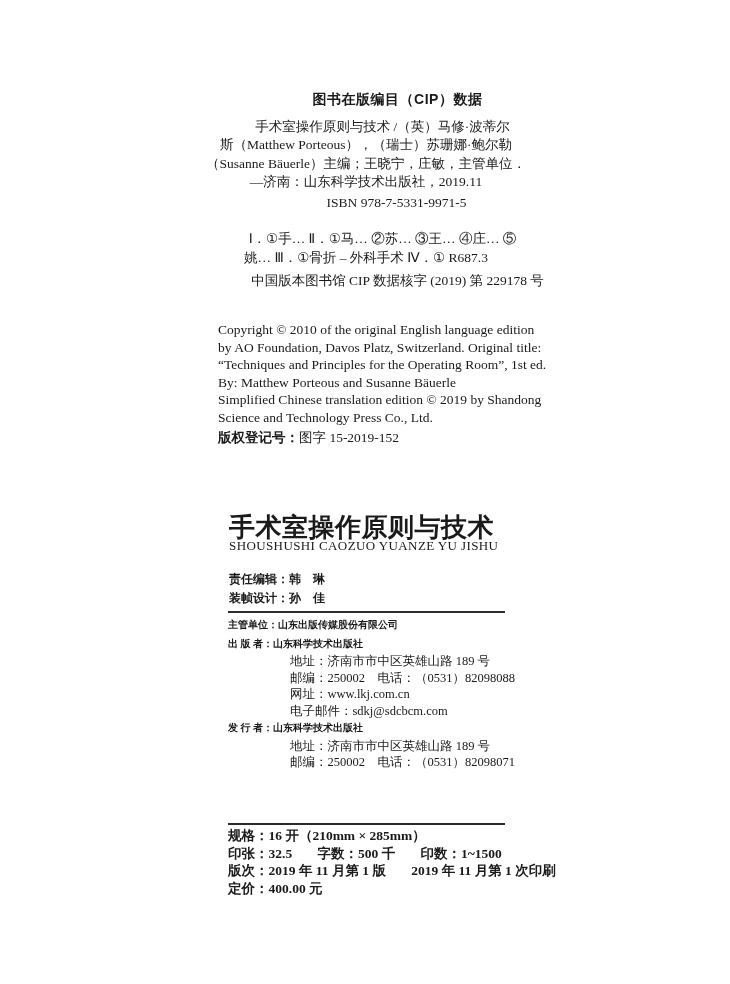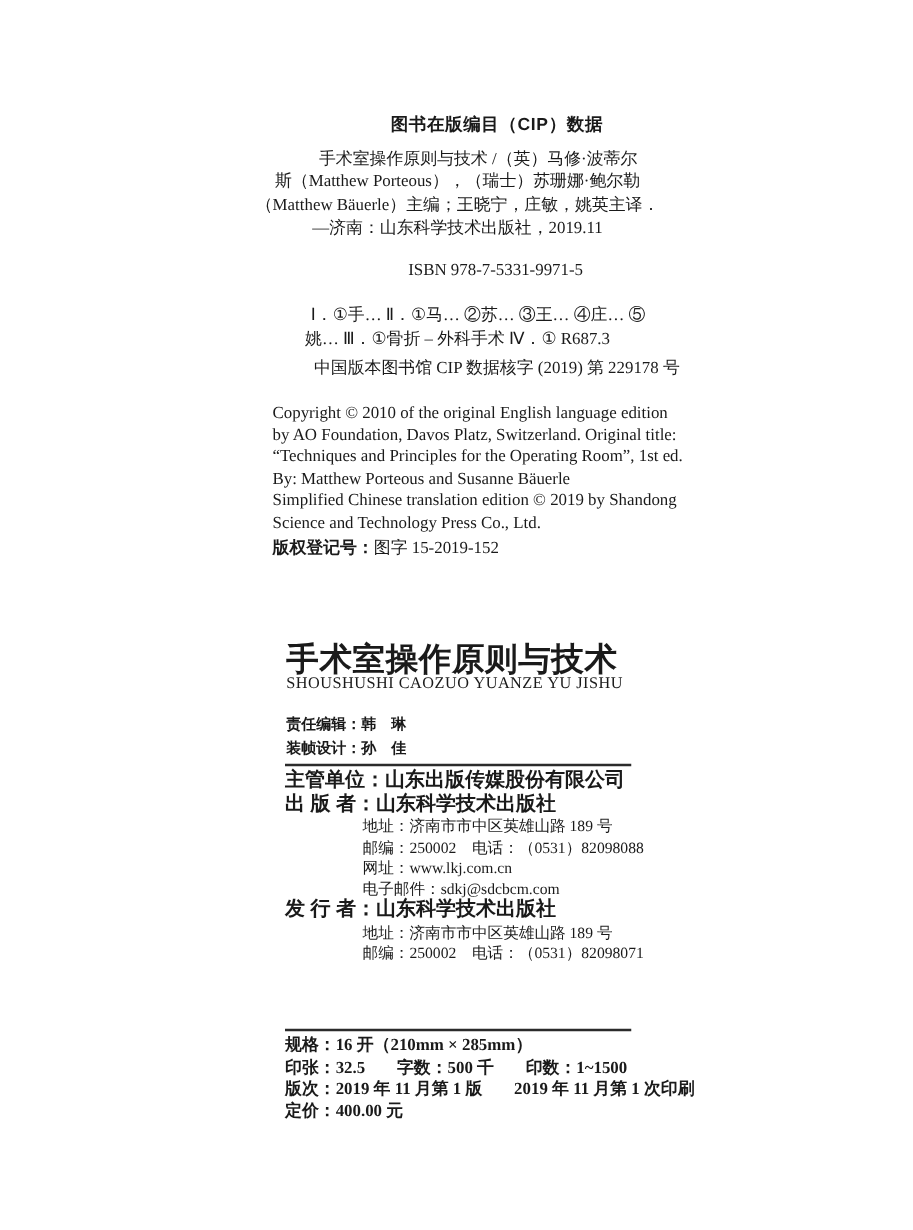--- a/index.html
+++ b/index.html
@@ -11,21 +11,21 @@
     font-family:"Liberation Serif", serif;
     overflow:hidden;
   }
   .serif{font-family:"Liberation Serif", serif;}
 
   
   .cip{position:absolute;left:184px;top:90px;width:364px;font-size:13.5px;line-height:18.5px;text-align:center;}
   .cip-heading{font-family:"Liberation Sans", sans-serif;font-weight:bold;font-size:14px;padding-left:63px;margin-bottom:9px;letter-spacing:.5px;}
   .cip-line{white-space:nowrap;}
   .pl2{padding-left:33px;}
-  .pl-isbn{padding-left:61px;margin-top:15px;}
+  .pl-isbn{padding-left:61px;margin-top:2px;}
   .cip-class{margin-top:18px;}
   .cip-record-number{margin-top:5px;padding-left:63px;}
 
   
   .copyright{position:absolute;left:218px;top:321px;width:310px;font-size:13.5px;line-height:17.5px;}
   .copyright div{white-space:nowrap;}
 
   
   .registration{position:absolute;left:218px;top:429px;font-size:13.5px;}
   .reg-label{font-family:"Liberation Sans", sans-serif;font-weight:bold;}
@@ -39,39 +39,39 @@
   .staff-label{font-family:"Liberation Sans", sans-serif;font-weight:bold;}
   .staff-value{font-family:"Liberation Sans", sans-serif;font-weight:bold;}
 
   
   .rule{position:absolute;left:228px;width:277px;height:1.5px;background:#2b2b2b;}
   .rule-1{top:611px;}
   .rule-2{top:823px;}
 
   
   .publishing{position:absolute;left:228px;top:616px;width:300px;}
-  .pub-main{font-family:Liberation Sans, sans-serif;font-weight:bold;font-size:16px;line-height:18.5px;white-space:nowrap;}
+  .pub-main{font-family:Liberation Serif, serif;font-weight:bold;font-size:10px;line-height:18.5px;white-space:nowrap;}
   .pub-sub{font-size:12.5px;line-height:16.5px;padding-left:62px;white-space:nowrap;}
 
   
   .specs{position:absolute;left:228px;top:827px;font-size:13.5px;line-height:17.5px;}
   .spec-row{white-space:nowrap;}
   .spec-seg{margin-right:22px;}
   .spec-seg:last-child{margin-right:0;}
   .spec-label{font-family:"Liberation Sans", sans-serif;font-weight:bold;}
   .spec-value{font-family:"Liberation Serif", serif;font-weight:bold;}
 </style>
 </head>
 <body>
 
 <section class="cip">
   <div class="cip-heading">图书在版编目（CIP）数据</div>
   <div class="cip-line pl2">手术室操作原则与技术 /（英）马修·波蒂尔</div>
   <div class="cip-line">斯（Matthew Porteous），（瑞士）苏珊娜·鲍尔勒</div>
-  <div class="cip-line">（Matthew Bäuerle）主编；王晓宁，庄敏，姚英主译．</div>
+  <div class="cip-line">（Susanne Bäuerle）主编；王晓宁，庄敏，主管单位．</div>
   <div class="cip-line">—济南：山东科学技术出版社，2019.11</div>
   <div class="cip-line pl-isbn">ISBN 978-7-5331-9971-5</div>
   <div class="cip-class">
     <div class="cip-line pl2">Ⅰ．①手… Ⅱ．①马… ②苏… ③王… ④庄… ⑤</div>
     <div class="cip-line">姚… Ⅲ．①骨折 – 外科手术 Ⅳ．① R687.3</div>
   </div>
   <div class="cip-line cip-record-number">中国版本图书馆 CIP 数据核字 (2019) 第 229178 号</div>
 </section>
 
 <section class="copyright">

